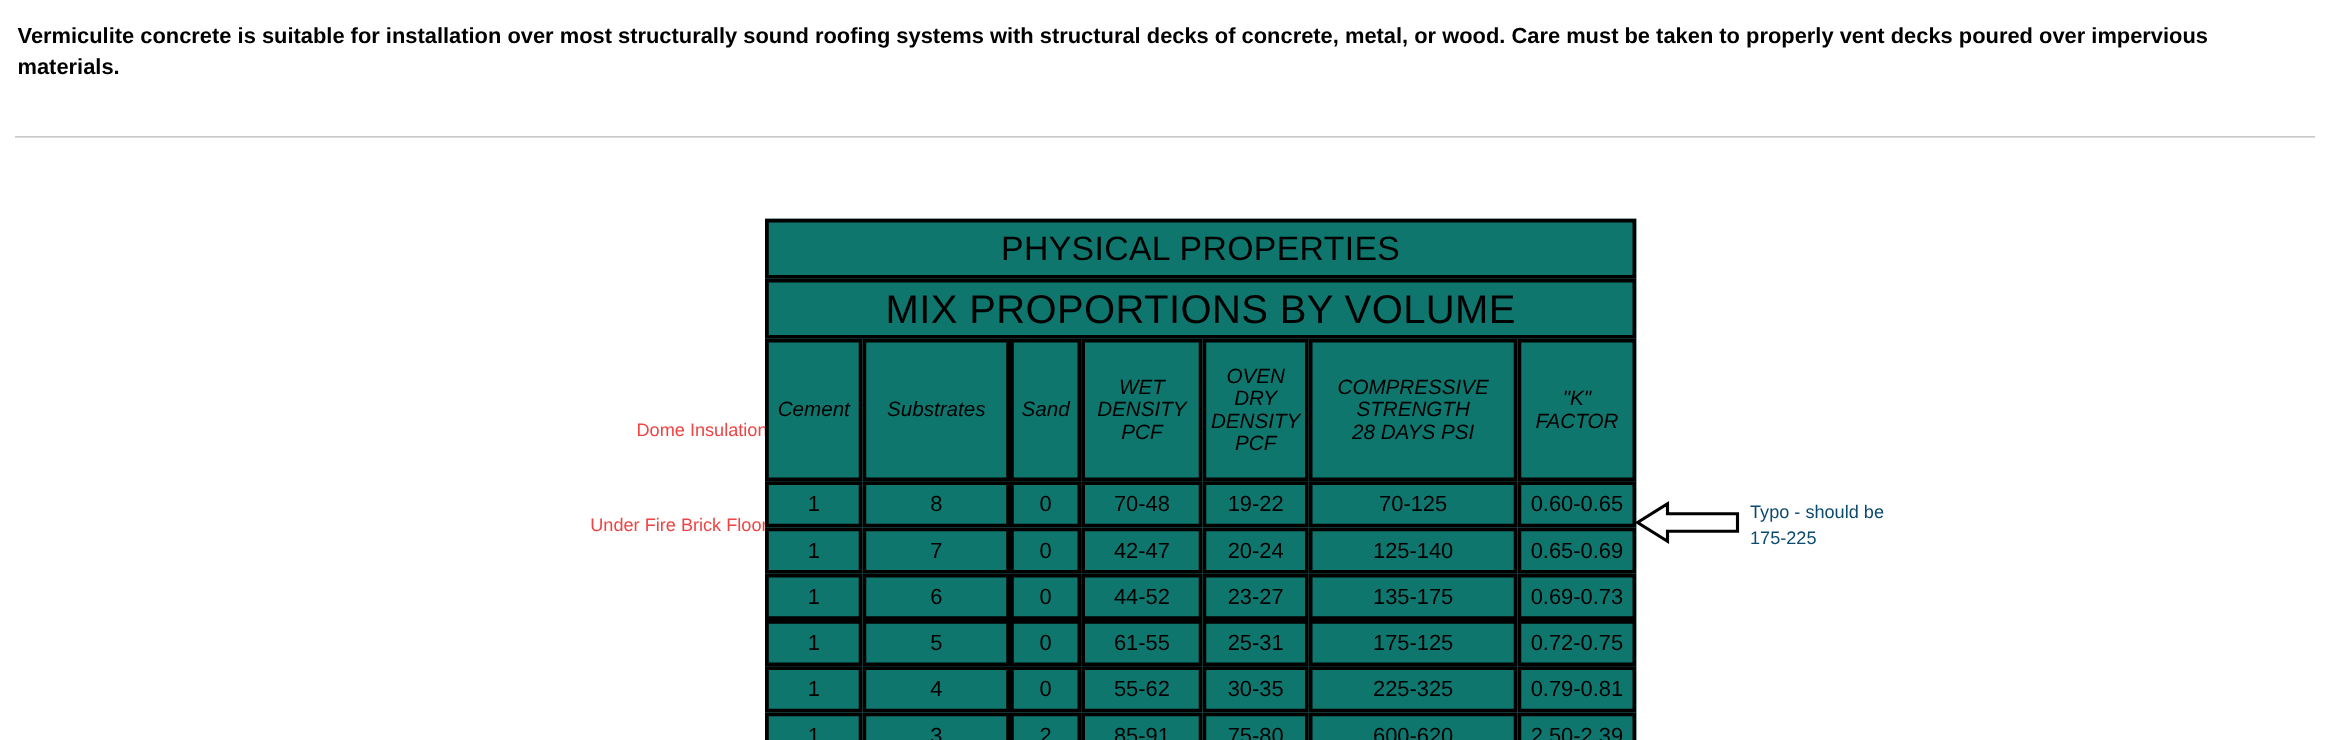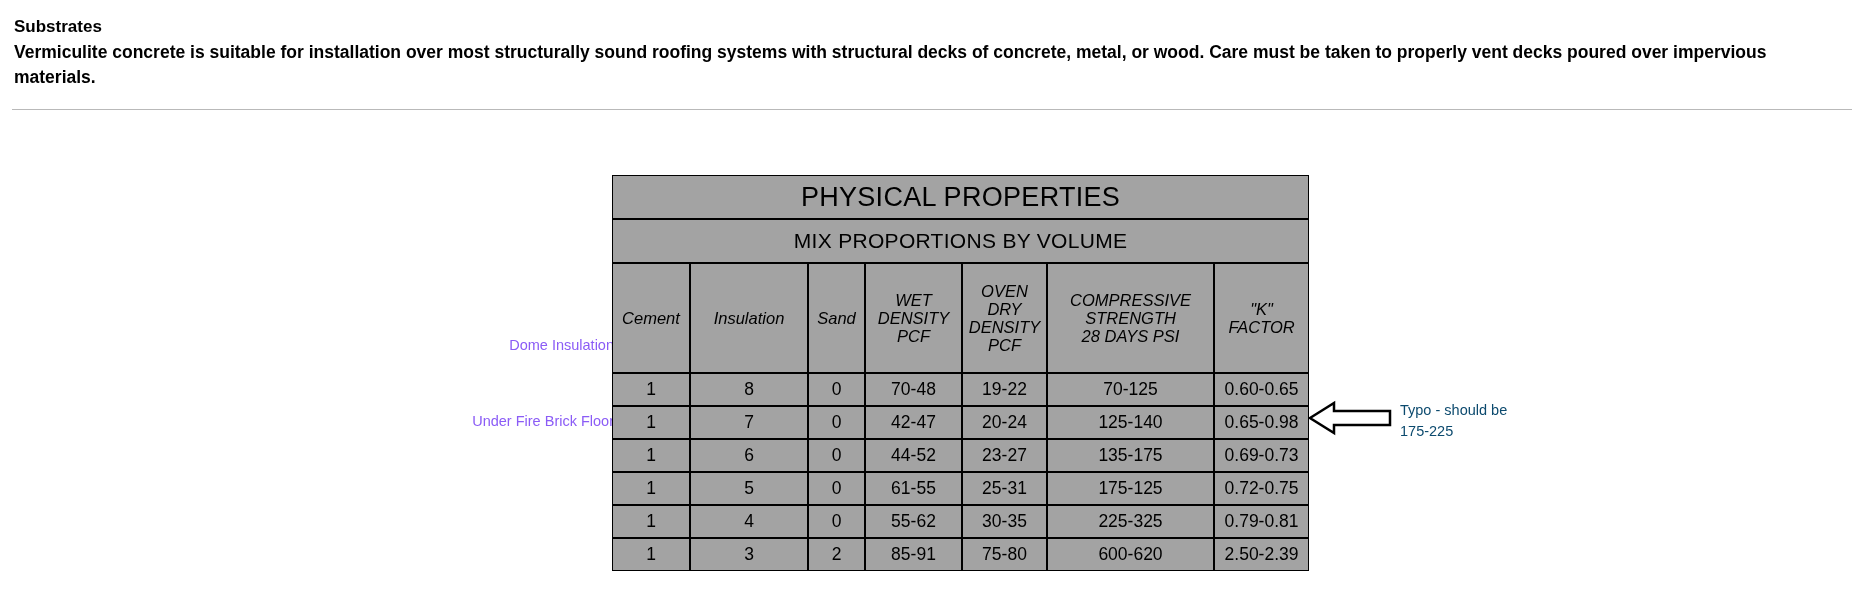--- a/index.html
+++ b/index.html
@@ -54,35 +54,35 @@
     width: 697px;
   }
   table.props {
     border-collapse: separate;
     border-spacing: 0;
     width: 697px;
     background: #ffffff;
     table-layout: fixed;
   }
   table.props td, table.props th {
-    border: 1px solid #000000;
-    background: #a3a3a3;
+    border: 3px solid #000000;
+    background: #0f766e;
     text-align: center;
     vertical-align: middle;
     font-weight: normal;
     padding: 0;
   }
   .title-row td {
     font-size: 27px;
     font-weight: bold;
     height: 42px;
     letter-spacing: 0.3px;
   }
   .subtitle-row td {
-    font-size: 21px;
+    font-size: 32px;
     font-weight: bold;
     height: 42px;
     letter-spacing: 0.3px;
   }
   .head-row td {
     font-size: 16.5px;
     font-weight: bold;
     line-height: 18px;
     height: 108px;
     padding: 2px 1px;
@@ -100,21 +100,21 @@
   col.c-sand       { width: 57px; }
   col.c-wet        { width: 97px; }
   col.c-oven       { width: 85px; }
   col.c-comp       { width: 167px; }
   col.c-k          { width: 95px; }
 
   
   .side-label {
     position: absolute;
     font-size: 14.5px;
-    color: #8b5cf6;
+    color: #ef4444;
     white-space: nowrap;
     text-align: right;
   }
   #label-dome { left: 394px; top: 337px; width: 220px; }
   #label-brick { left: 334px; top: 413px; width: 280px; }
 
   
   .arrow {
     position: absolute;
     left: 1308px;
@@ -132,21 +132,20 @@
     width: 180px;
     color: #0c4a6e;
   }
 </style>
 </head>
 <body>
 
 <div class="page">
 
   <div class="intro">
-    <div class="intro-heading">Substrates</div>
     <div class="intro-body">Vermiculite concrete is suitable for installation over most structurally sound roofing systems with structural decks of concrete, metal, or wood. Care must be taken to properly vent decks poured over impervious materials.</div>
   </div>
 
   <div class="divider"></div>
 
   <div class="side-label" id="label-dome">Dome Insulation</div>
   <div class="side-label" id="label-brick">Under Fire Brick Floor</div>
 
   <div class="table-wrap">
     <table class="props">
@@ -164,21 +163,21 @@
           <td colspan="7">PHYSICAL PROPERTIES</td>
         </tr>
         <tr class="subtitle-row">
           <td colspan="7">MIX PROPORTIONS BY VOLUME</td>
         </tr>
         <tr class="head-row">
           <td>
             <div>Cement</div>
           </td>
           <td>
-            <div>Insulation</div>
+            <div>Substrates</div>
           </td>
           <td>
             <div>Sand</div>
           </td>
           <td>
             <div>WET</div>
             <div>DENSITY</div>
             <div>PCF</div>
           </td>
           <td>
@@ -207,21 +206,21 @@
           <td class="cell-pad">70-125</td>
           <td class="cell-pad">0.60-0.65</td>
         </tr>
         <tr class="data-row">
           <td class="cell-pad">1</td>
           <td class="cell-pad">7</td>
           <td class="cell-pad">0</td>
           <td class="cell-pad">42-47</td>
           <td class="cell-pad">20-24</td>
           <td class="cell-pad">125-140</td>
-          <td class="cell-pad">0.65-0.98</td>
+          <td class="cell-pad">0.65-0.69</td>
         </tr>
         <tr class="data-row">
           <td class="cell-pad">1</td>
           <td class="cell-pad">6</td>
           <td class="cell-pad">0</td>
           <td class="cell-pad">44-52</td>
           <td class="cell-pad">23-27</td>
           <td class="cell-pad">135-175</td>
           <td class="cell-pad">0.69-0.73</td>
         </tr>

